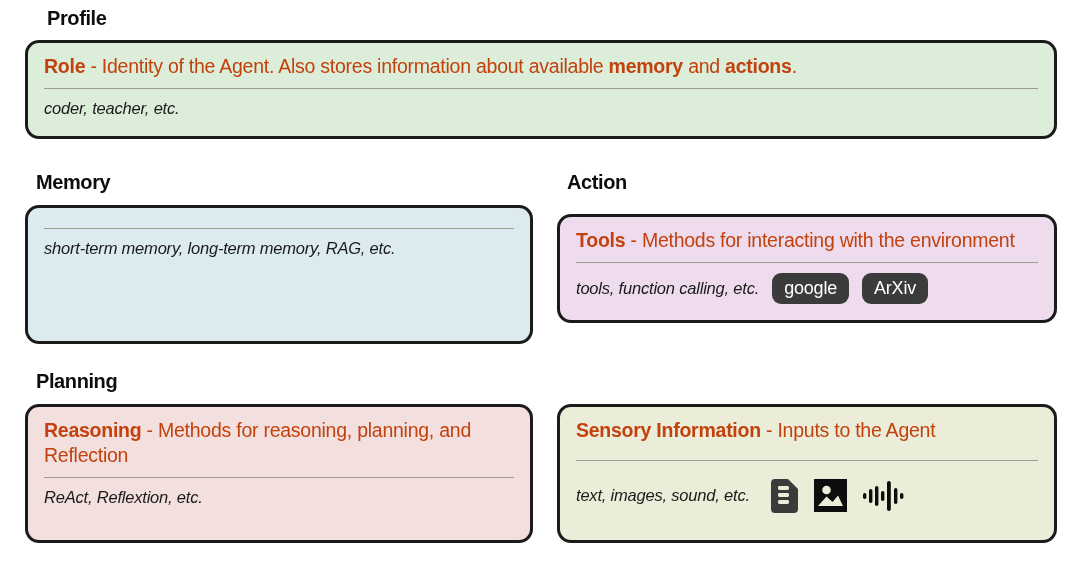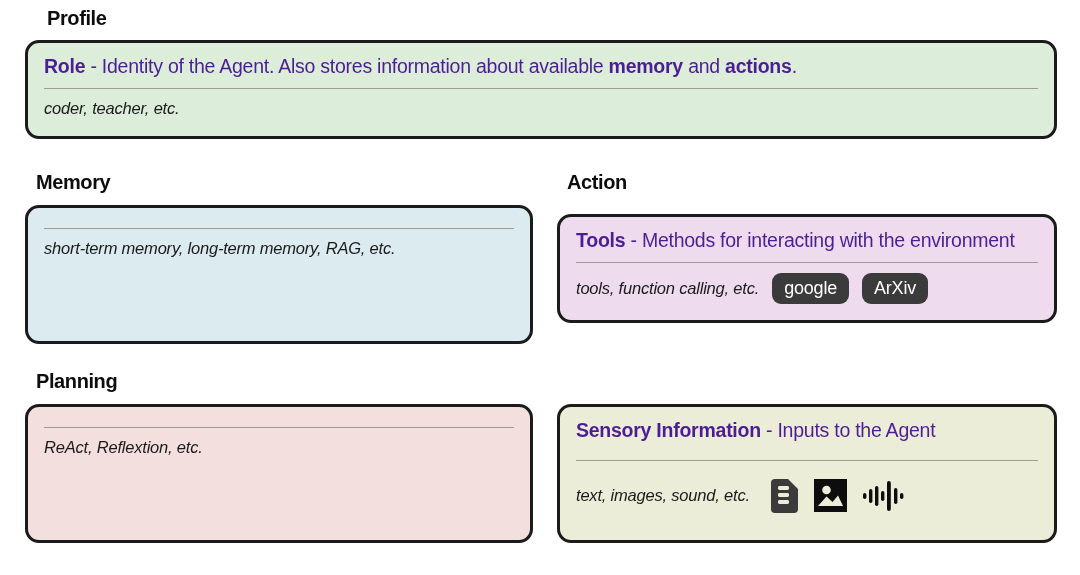--- a/index.html
+++ b/index.html
@@ -39,21 +39,21 @@
     border: 3.5px solid #1b1b1b;
     border-radius: 14px;
     padding: 11px 16px 10px 16px;
     display: flex;
     flex-direction: column;
   }
 
   .card-head {
     font-size: 19.5px;
     line-height: 1.28;
-    color: #4c1d95;
+    color: #c2410c;
     letter-spacing: -0.25px;
   }
   .card-head b {
     font-weight: bold;
   }
 
   .divider {
     height: 0;
     border-top: 1.6px solid #9c9c93;
     margin: 9px 0 0 0;
@@ -138,20 +138,23 @@
     <div class="divider"></div>
     <div class="card-foot">
       <span>tools, function calling, etc.</span>
       <span class="chip">google</span>
       <span class="chip">ArXiv</span>
     </div>
   </div>
 
   <div class="section-title" id="title-planning">Planning</div>
   <div class="card" id="card-planning" style="background: rgb(243, 223, 221);">
+    <div class="card-head">
+      <b>Reasoning</b><span> - Methods for reasoning, planning, and Reflection</span>
+    </div>
     <div class="divider"></div>
     <div class="card-foot">
       <span>ReAct, Reflextion, etc.</span>
     </div>
   </div>
 
   <div class="section-title" id="title-percept">Percept</div>
   <div class="card" id="card-percept" style="background: rgb(236, 237, 216); gap: 8px;">
     <div class="card-head">
       <b>Sensory Information</b><span> - Inputs to the Agent</span>

